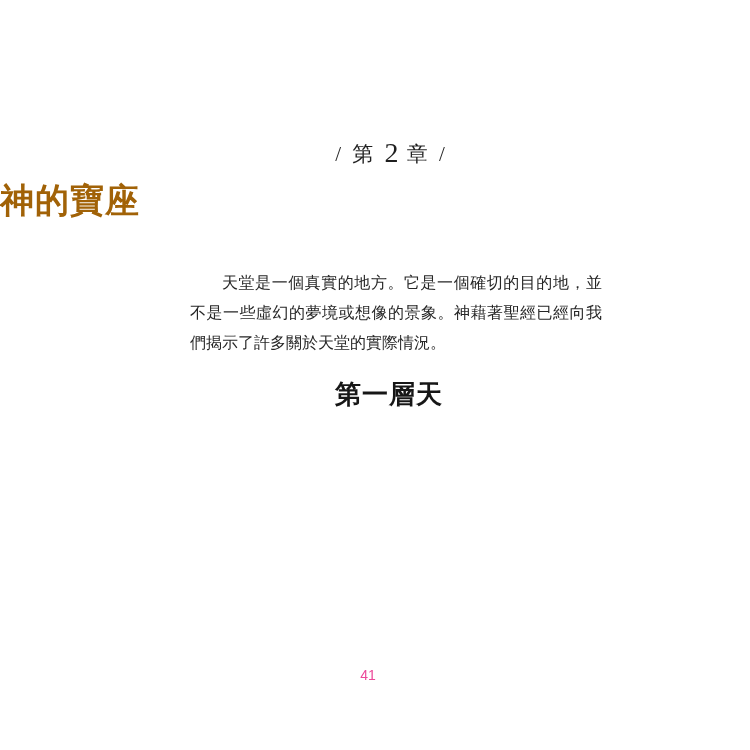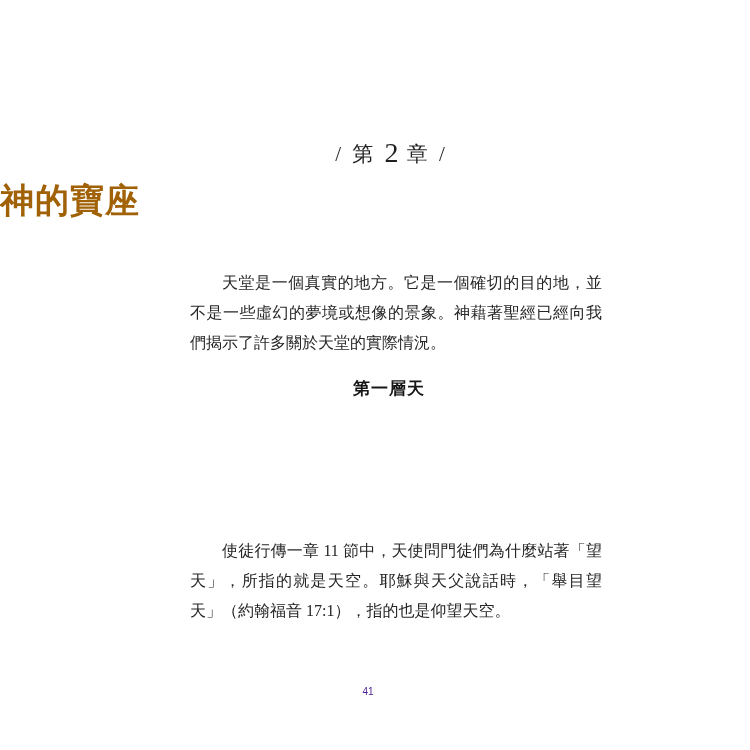--- a/index.html
+++ b/index.html
@@ -59,49 +59,48 @@
   .paragraph-intro   { top: 268px; }
   .paragraph-first-heaven { top: 433px; }
   .paragraph-acts    { top: 536px; }
   .section-heading {
     position: absolute;
     top: 377px;
     left: 183px;
     width: 412px;
     margin: 0;
     text-align: center;
-    font-size: 17px;
+    font-size: 26px;
     font-weight: bold;
     letter-spacing: 1px;
     color: #161616;
   }
   .page-number {
     position: absolute;
-    top: 686px;
+    top: 667px;
     left: 0;
     width: 736px; 
     text-align: center;
-    font-size: 10px;
+    font-size: 14px;
     font-family: "Liberation Sans", "DejaVu Sans", sans-serif;
-    color: #4c1d95;
+    color: #ec4899;
   }
 </style>
 </head>
 <body>
 
 <div class="page">
 
   <div class="chapter-line">
     <span>/ 第 </span><span class="chapter-number">2</span><span> 章 /</span>
   </div>
 
   <h1 class="chapter-title">神的寶座</h1>
 
   <p class="body-paragraph paragraph-intro">天堂是一個真實的地方。它是一個確切的目的地，並不是一些虛幻的夢境或想像的景象。神藉著聖經已經向我們揭示了許多關於天堂的實際情況。</p>
 
   <h2 class="section-heading">第一層天</h2>
 
 
-  <p class="body-paragraph paragraph-acts">使徒行傳一章 11 節中，天使問門徒們為什麼站著「望天」，所指的就是天空。耶穌與天父說話時，「舉目望天」（約翰福音 17:1），指的也是仰望天空。</p>
 
   <div class="page-number">41</div>
 
 </div>
 
 </body></html>

